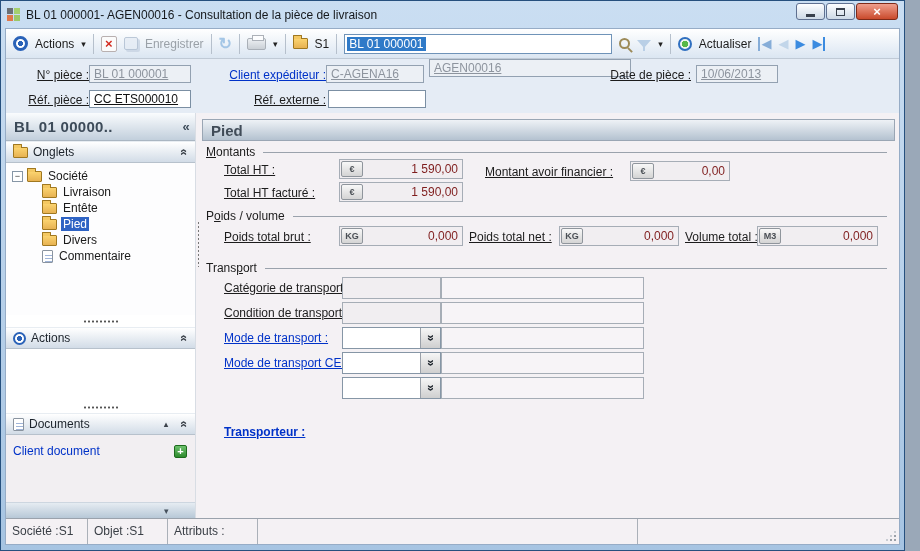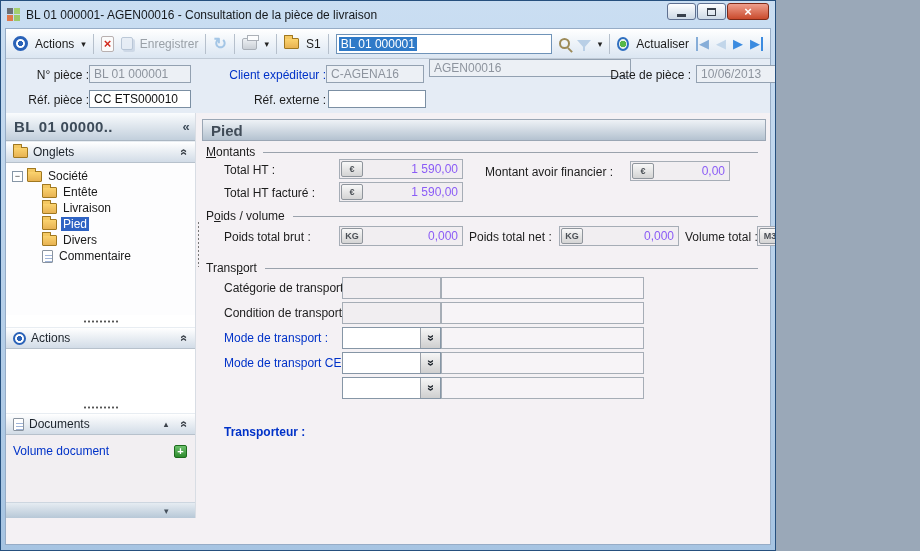--- a/index.html
+++ b/index.html
@@ -1,18 +1,18 @@
 <!DOCTYPE html>
 <html><head>
 <meta charset="utf-8">
 <style>
   html,body{margin:0;padding:0;background:#9aa8b8;}
   *{box-sizing:border-box;}
   .window{
-    position:relative;width:776px;height:551px;
+    position:relative;width:905px;height:551px;
     border:1px solid #26507e;
     background:linear-gradient(#cadef2,#a6c4e2);
     font-family:"Liberation Sans",sans-serif;
     overflow:hidden;
   }
   
   .titlebar{position:absolute;top:0;left:0;right:0;height:27px;display:flex;align-items:center;padding:0 6px;gap:6px;}
   .win-icon{width:13px;height:13px;display:grid;grid-template-columns:1fr 1fr;grid-template-rows:1fr 1fr;gap:1px;}
   .win-icon i{display:block;}
   .wi-tl{background:#6a6f75;} .wi-tr{background:#a5d06e;} .wi-bl{background:#e0784a;} .wi-br{background:#9cc868;}
@@ -45,21 +45,21 @@
   .funnel-icon{width:0;height:0;border-left:7px solid transparent;border-right:7px solid transparent;border-top:8px solid #b9cfe6;position:relative;}
   .funnel-icon::after{content:"";position:absolute;left:-1px;top:-8px;width:2px;height:11px;background:#b9cfe6;}
   .actualiser-icon{width:14px;height:14px;border:2px solid #2f6fc0;border-radius:50%;background:radial-gradient(circle,#57b847 0 3.5px,#eef4ec 3.5px);}
   .nav{font-size:13px;line-height:14px;}
   .nav-first{color:#86add8;border-left:2px solid #86add8;padding-left:1px;}
   .nav-prev{color:#c2d6ea;}
   .nav-next{color:#3b8be0;}
   .nav-last{color:#3b8be0;border-right:2px solid #3b8be0;padding-right:1px;}
   
   .formhead{position:absolute;top:30px;left:0;right:0;height:54px;background:#e5ecf5;}
-  .abs{position:absolute;}
+  .abs{position:absolute;text-decoration:underline;}
   .lbl{font-size:12px;color:#1c1c1c;white-space:nowrap;}
   .lbl-blue{color:#0032c8;}
   .r{text-align:right;}
   .ro-field{background:#ecf0f5;border:1px solid #93a1b1;color:#8d949e;font-size:12px;padding:1px 4px;height:18px;line-height:14px;overflow:hidden;white-space:nowrap;}
   .txt-field{background:#fff;border:1px solid #7b8fa3;color:#111;font-size:12px;padding:1px 4px;height:18px;font-family:"Liberation Sans",sans-serif;}
   
   .content{position:absolute;top:84px;left:0;right:0;bottom:26px;display:flex;}
   .sidebar{width:190px;display:flex;flex-direction:column;background:#ffffff;border-right:1px solid #d8dde4;}
   .vsplit{width:6px;background:#f4f1f4;position:relative;}
   .vsplit .grip{position:absolute;top:108px;left:1px;width:3px;height:46px;background-image:radial-gradient(circle,#777 0.8px,transparent 1.1px);background-size:3px 4px;}
@@ -87,21 +87,21 @@
   .sb-bottom{height:16px;background:linear-gradient(#e6ecf2,#b7c8d7);border-top:1px solid #cdd6e0;display:flex;align-items:center;flex:0 0 auto;}
   .sb-bottom .arr{margin-left:158px;font-size:9px;color:#45505c;}
   
   .page-bar{position:absolute;top:6px;left:0;right:0;height:22px;background:linear-gradient(#eef2f6,#b4c2d0);border:1px solid #9aa6b4;display:flex;align-items:center;padding:0 8px;}
   .page-title{font-weight:bold;font-size:15px;color:#414c58;}
   .grp{position:absolute;left:4px;right:8px;display:flex;align-items:center;font-size:12px;color:#1c1c1c;}
   .grp .line{flex:1;height:1px;background:#9aa2ac;margin-left:8px;}
   .accel{text-decoration:underline;}
   .unit-field{position:absolute;display:flex;align-items:center;height:20px;border:1px solid #a6adb6;background:#f1eef1;}
   .unit-btn{width:22px;height:16px;margin:1px 0 1px 1px;background:linear-gradient(#f8f8f8,#d4d4d4);border:1px solid #8f959c;border-radius:2px;font-size:9px;color:#4a4f55;font-weight:bold;display:flex;align-items:center;justify-content:center;flex:0 0 auto;}
-  .unit-val{flex:1;text-align:right;color:#8b5cf6;font-size:12px;padding-right:4px;white-space:nowrap;}
+  .unit-val{flex:1;text-align:right;color:#7f1d1d;font-size:12px;padding-right:4px;white-space:nowrap;}
   .plain-field{position:absolute;height:22px;border:1px solid #a6adb6;background:#f1eef1;}
   .plain-field.light{background:#f7f4f7;}
   .combo{position:absolute;height:22px;border:1px solid #8696a6;background:#fff;display:flex;}
   .combo-btn{margin-left:auto;width:20px;background:linear-gradient(#f6f6f6,#cfcfcf);border-left:1px solid #9aa0a8;display:flex;align-items:center;justify-content:center;}
   .dd-chevrons{transform:rotate(-90deg);display:inline-block;font-weight:bold;color:#1c232b;font-size:12px;}
   .bold{font-weight:bold;margin-top:44px;}
   
   .statusbar{position:absolute;left:0;right:0;bottom:0;height:26px;background:#f4f1f4;border-top:1px solid #9aa2ac;display:flex;font-size:12px;color:#3a3f46;align-items:stretch;}
   .sb-cell{border-right:1px solid #aab0b8;padding:5px 6px 0 6px;white-space:nowrap;}
   .grip-dots{margin-left:auto;width:16px;position:relative;}
@@ -194,25 +194,25 @@
         </div>
 
         <div class="tree-region">
           <div class="tree-item" style="padding-left:6px;">
             <span class="expand-box">−</span>
             <span class="folder-icon"></span>
             <span class="tree-label">Société</span>
           </div>
           <div class="tree-item" style="padding-left:36px;">
             <span class="folder-icon"></span>
+            <span class="tree-label">Livraison</span>
+          </div>
+          <div class="tree-item" style="padding-left:36px;">
+            <span class="folder-icon"></span>
             <span class="tree-label">Entête</span>
-          </div>
-          <div class="tree-item" style="padding-left:36px;">
-            <span class="folder-icon"></span>
-            <span class="tree-label">Livraison</span>
           </div>
           <div class="tree-item" style="padding-left:36px;">
             <span class="folder-icon"></span>
             <span class="tree-label selected">Pied</span>
           </div>
           <div class="tree-item" style="padding-left:36px;">
             <span class="folder-icon"></span>
             <span class="tree-label">Divers</span>
           </div>
           <div class="tree-item" style="padding-left:36px;">
@@ -239,21 +239,21 @@
 
         <div class="sb-bar">
           <span class="doc-icon"></span>
           <span>Documents</span>
           <span class="doc-up">▴</span>
           <span class="chev-up" style="margin-left:8px;">«</span>
         </div>
 
         <div class="docs-region">
           <div class="doc-link-row">
-            <span class="link">Volume document</span>
+            <span class="link">Client document</span>
             <span class="plus-btn">+</span>
           </div>
         </div>
 
         <div class="sb-bottom">
           <span class="arr">▾</span>
         </div>
       </div>
 
       <div class="vsplit">
@@ -340,15 +340,22 @@
         <div class="combo" style="left:140px;top:264px;width:99px;">
           <span></span>
           <span class="combo-btn">
               <span class="dd-chevrons">«</span>
             </span>
         </div>
         <div class="plain-field light" style="left:239px;top:264px;width:203px;"></div>
       </div>
     </div>
 
+    <div class="statusbar">
+      <span class="sb-cell" style="width:82px;">Société :S1</span>
+      <span class="sb-cell" style="width:80px;">Objet :S1</span>
+      <span class="sb-cell" style="width:90px;">Attributs :</span>
+      <span class="sb-cell" style="width:380px;"></span>
+      <span class="grip-dots"></span>
+    </div>
 
   </div>
 </div>
 
 </body></html>

